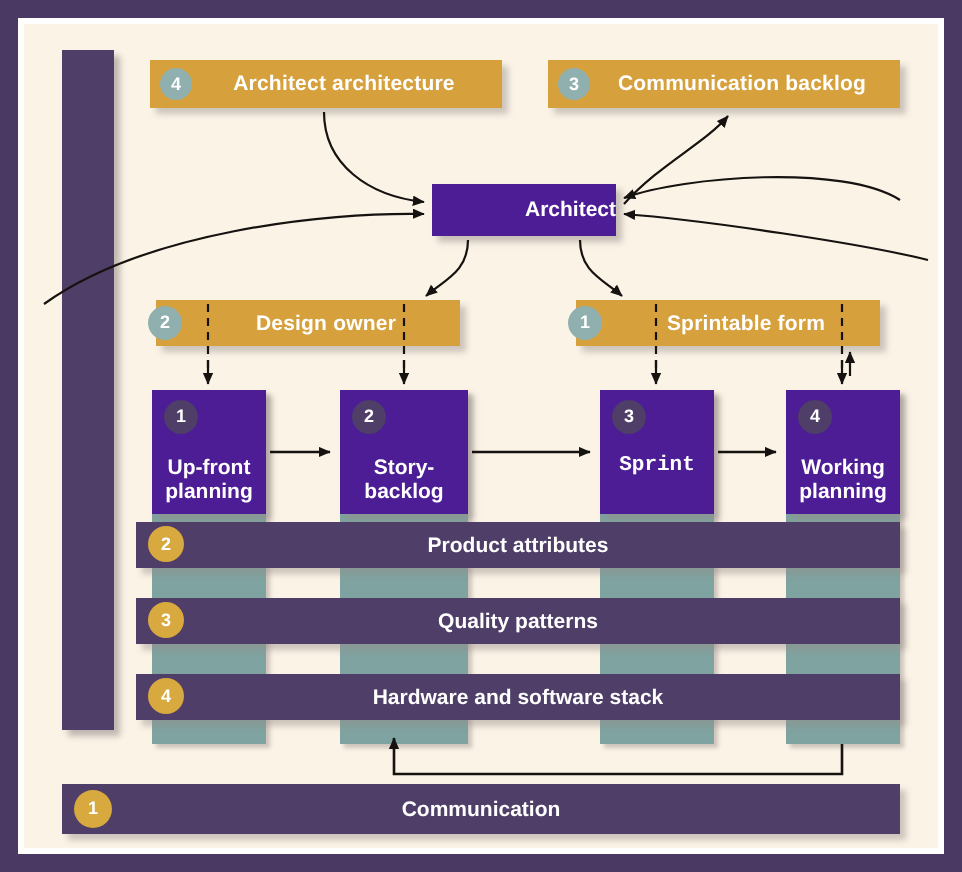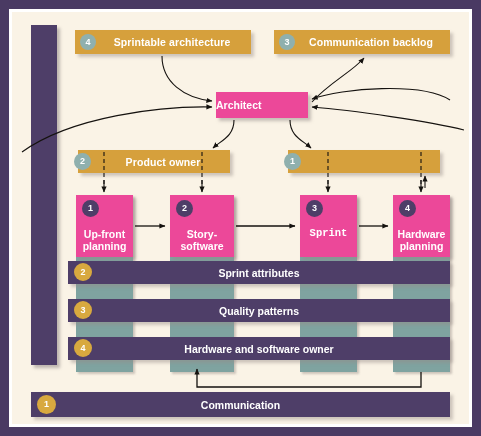--- a/index.html
+++ b/index.html
@@ -31,25 +31,25 @@
     font-weight:bold;
     font-size:10.5px;
     display:flex;align-items:center;justify-content:center;
     box-shadow:3px 3px 3px rgba(150,140,135,.45);
     letter-spacing:.1px;
   }
   .gold .lbl{padding-left:18px;}
 
   
   .teal{
-    background:#ec4899;
+    background:#4c1d95;
     color:#ffffff;
     font-weight:bold;
     font-size:10.5px;
-    display:flex;align-items:center;justify-content:flex-start;
+    display:flex;align-items:center;justify-content:flex-end;
     box-shadow:3px 3px 3px rgba(150,140,135,.5);
     text-align:center;
     line-height:12px;
   }
   .tealcol{
     background:#7fa3a0;
     box-shadow:2px 2px 2px rgba(150,140,135,.45);
   }
 
   
@@ -83,90 +83,91 @@
 </head>
 <body>
 
 <div id="root">
   <div id="canvas">
 
     <div class="abs leftbar" style="left:19px;top:13px;width:26px;height:340px;"></div>
 
     <div class="abs gold" style="left:63px;top:18px;width:176px;height:24px;">
       <span class="badge badge-teal" style="left:5px;top:4px;width:16px;height:16px;font-size:9px;">4</span>
-      <span class="lbl">Sprintable architecture</span>
+      <span class="lbl">Architect architecture</span>
     </div>
 
     <div class="abs gold" style="left:262px;top:18px;width:176px;height:24px;">
       <span class="badge badge-teal" style="left:5px;top:4px;width:16px;height:16px;font-size:9px;">3</span>
       <span class="lbl">Communication backlog</span>
     </div>
 
     <div class="abs teal" style="left:204px;top:80px;width:92px;height:26px;">
       <span>Architect</span>
     </div>
 
     <div class="abs gold" style="left:66px;top:138px;width:152px;height:23px;">
       <span class="badge badge-teal" style="left:-4px;top:3px;width:17px;height:17px;font-size:9px;">2</span>
-      <span class="lbl">Product owner</span>
+      <span class="lbl">Design owner</span>
     </div>
 
     <div class="abs gold" style="left:276px;top:138px;width:152px;height:23px;">
       <span class="badge badge-teal" style="left:-4px;top:3px;width:17px;height:17px;font-size:9px;">1</span>
+      <span class="lbl">Sprintable form</span>
     </div>
 
     <div class="abs tealcol" style="left:64px;top:183px;width:57px;height:177px;"></div>
     <div class="abs tealcol" style="left:158px;top:183px;width:64px;height:177px;"></div>
     <div class="abs tealcol" style="left:288px;top:183px;width:57px;height:177px;"></div>
     <div class="abs tealcol" style="left:381px;top:183px;width:57px;height:177px;"></div>
 
     <div class="abs teal" style="left:64px;top:183px;width:57px;height:62px;">
       <span class="badge badge-purple" style="left:6px;top:5px;width:17px;height:17px;font-size:9px;">1</span>
       <span class="pbox-txt">
         <span>Up-front</span><br>
         <span>planning</span>
       </span>
     </div>
 
     <div class="abs teal" style="left:158px;top:183px;width:64px;height:62px;">
       <span class="badge badge-purple" style="left:6px;top:5px;width:17px;height:17px;font-size:9px;">2</span>
       <span class="pbox-txt">
         <span>Story-</span><br>
-        <span>software</span>
+        <span>backlog</span>
       </span>
     </div>
 
     <div class="abs teal" style="left:288px;top:183px;width:57px;height:62px;">
       <span class="badge badge-purple" style="left:6px;top:5px;width:17px;height:17px;font-size:9px;">3</span>
       <span class="pbox-txt" style="bottom:18px;font-family:Liberation Mono, monospace;">
         <span>Sprint</span>
       </span>
     </div>
 
     <div class="abs teal" style="left:381px;top:183px;width:57px;height:62px;">
       <span class="badge badge-purple" style="left:6px;top:5px;width:17px;height:17px;font-size:9px;">4</span>
       <span class="pbox-txt">
-        <span>Hardware</span><br>
+        <span>Working</span><br>
         <span>planning</span>
       </span>
     </div>
 
     <div class="abs purple" style="left:56px;top:249px;width:382px;height:23px;">
       <span class="badge badge-gold" style="left:6px;top:2px;width:18px;height:18px;font-size:9px;">2</span>
-      <span>Sprint attributes</span>
+      <span>Product attributes</span>
     </div>
 
     <div class="abs purple" style="left:56px;top:287px;width:382px;height:23px;">
       <span class="badge badge-gold" style="left:6px;top:2px;width:18px;height:18px;font-size:9px;">3</span>
       <span>Quality patterns</span>
     </div>
 
     <div class="abs purple" style="left:56px;top:325px;width:382px;height:23px;">
       <span class="badge badge-gold" style="left:6px;top:2px;width:18px;height:18px;font-size:9px;">4</span>
-      <span>Hardware and software owner</span>
+      <span>Hardware and software stack</span>
     </div>
 
     <div class="abs purple" style="left:19px;top:380px;width:419px;height:25px;">
       <span class="badge badge-gold" style="left:6px;top:3px;width:19px;height:19px;font-size:9px;">1</span>
       <span>Communication</span>
     </div>
 
     <svg id="wires" viewBox="0 0 463 418">
       <defs>
         <marker id="ah" markerWidth="7" markerHeight="7" refX="5.6" refY="2.6" orient="auto" markerUnits="userSpaceOnUse">

